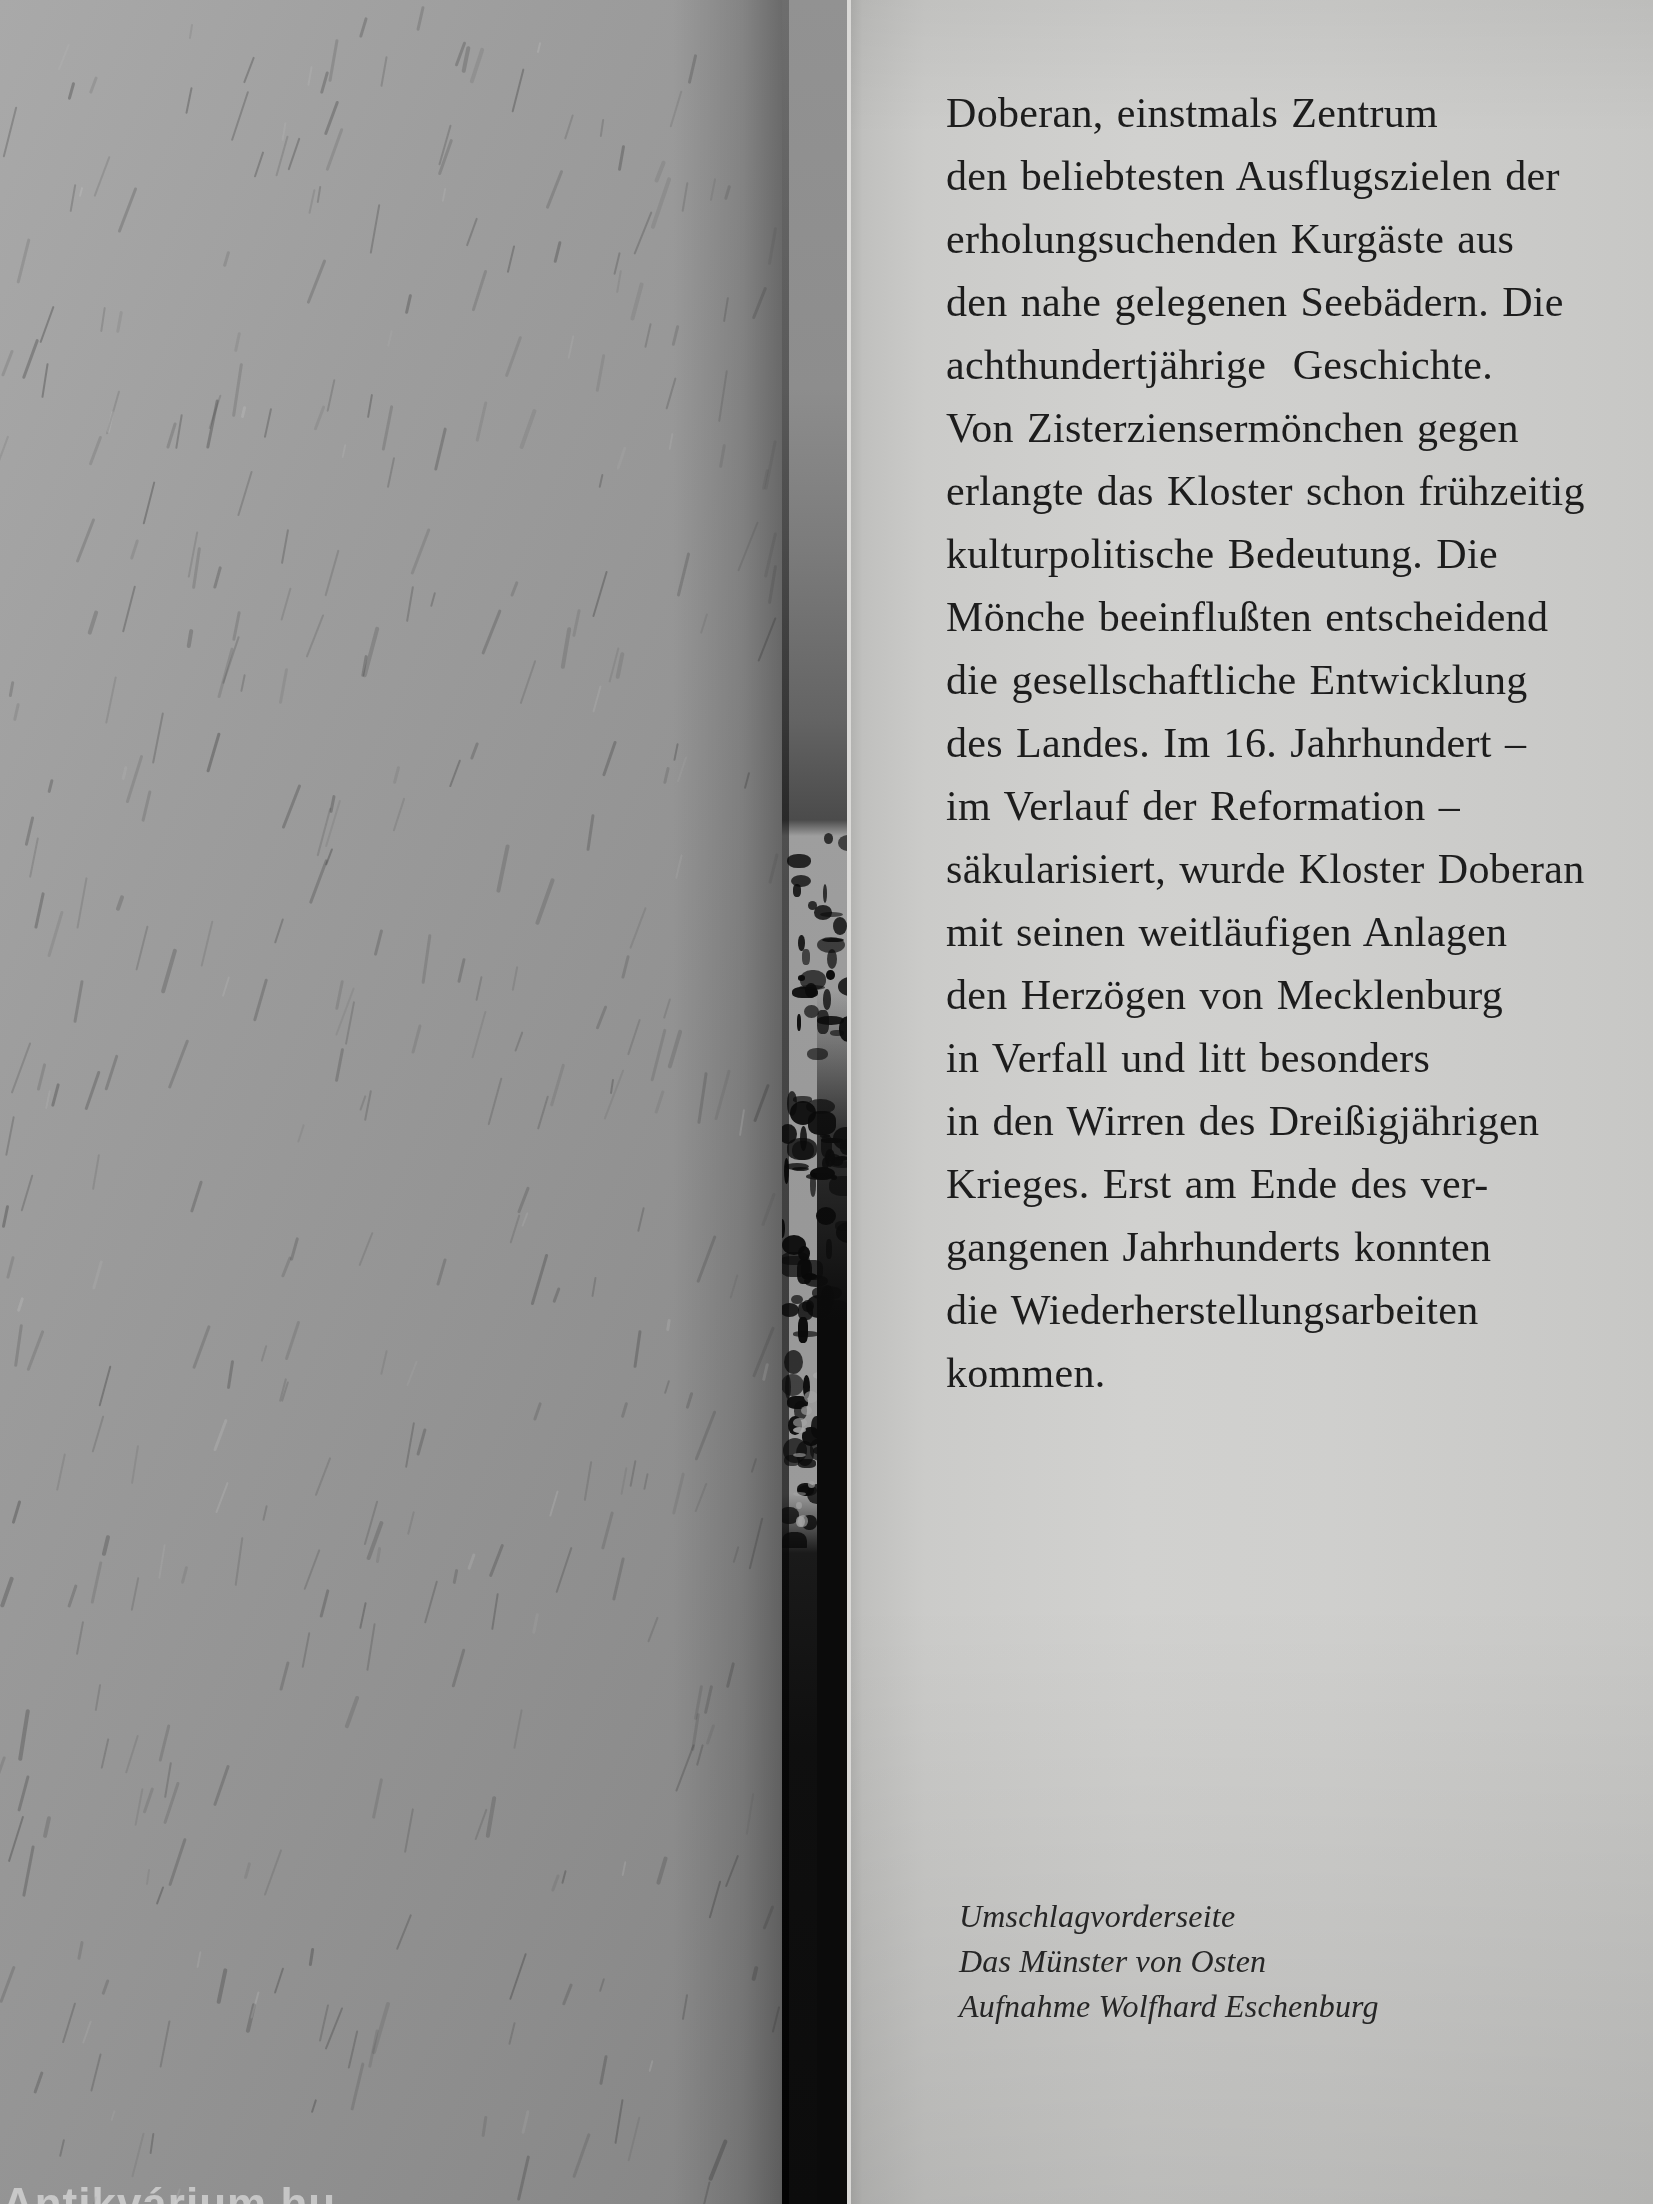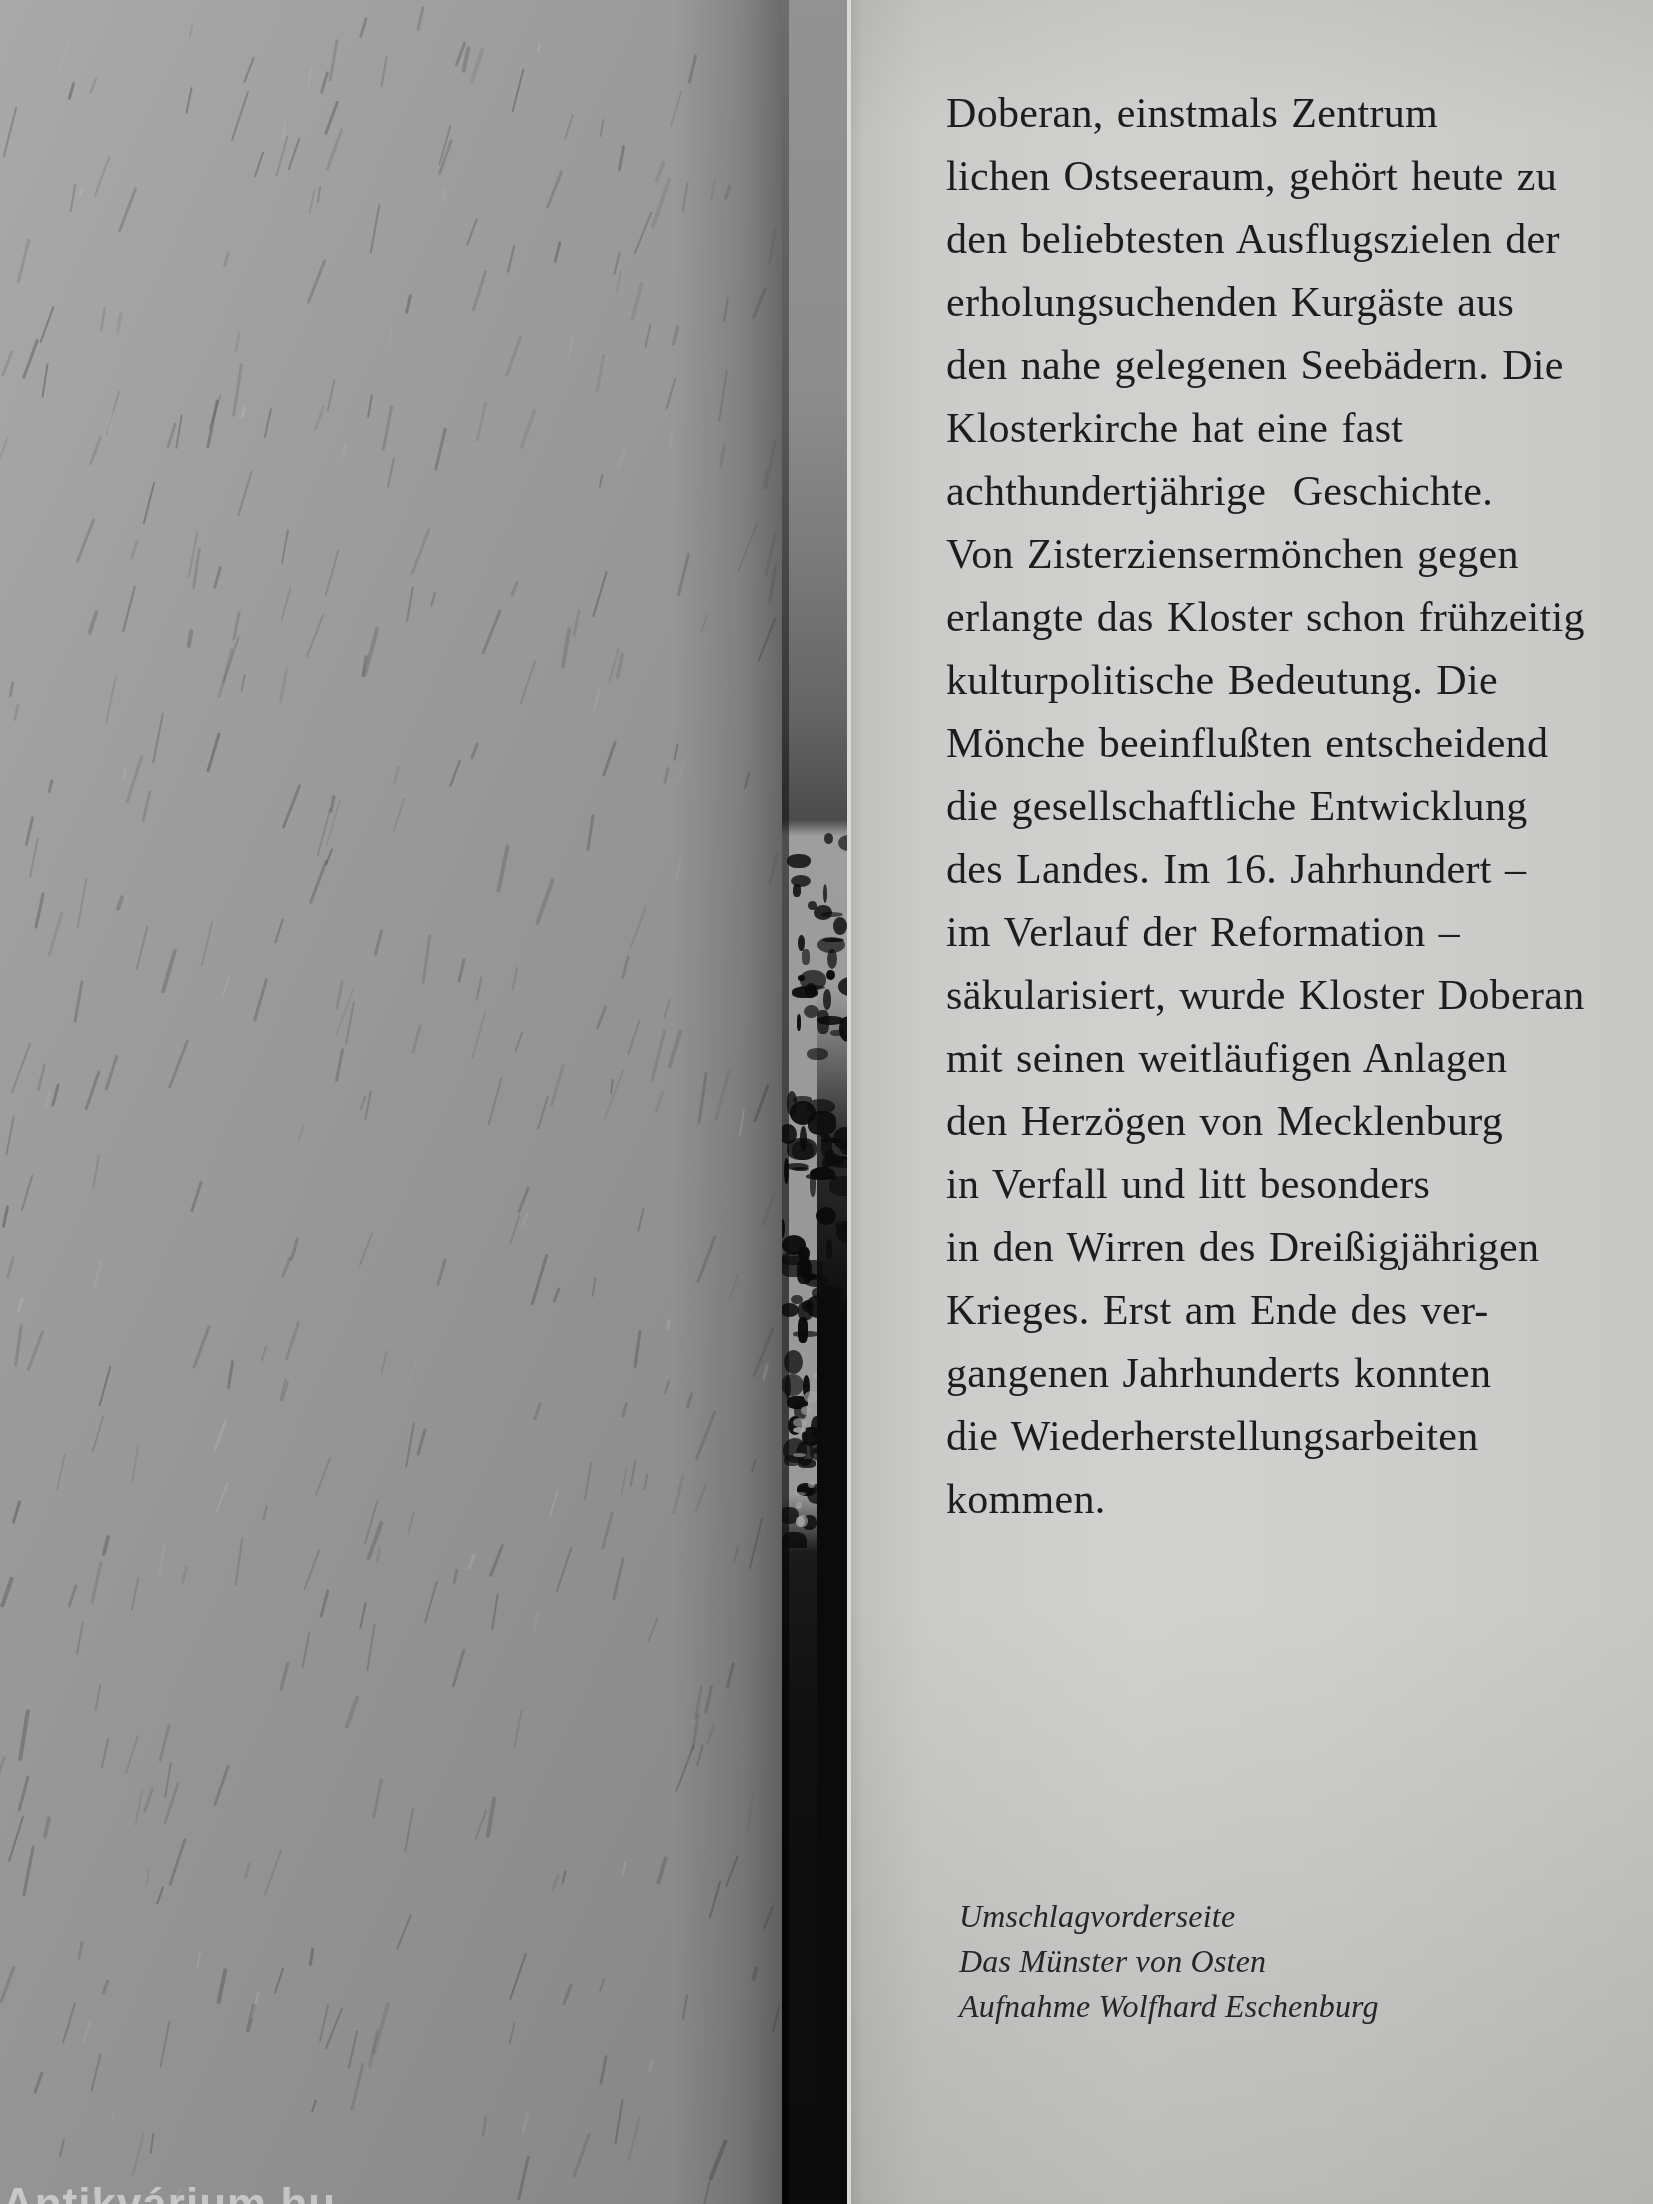--- a/index.html
+++ b/index.html
@@ -617,25 +617,23 @@
         <div class="blob lite" style="left: 16.4px; top: 685px; width: 9.6px; height: 11.5px; border-radius: 50%; opacity: 0.63;"></div>
       </div>
     <div class="spine-right-black"></div>
   </div>
 
   <div class="page">
     <div class="page-edge-highlight"></div>
 
     <div class="text-block">
       <div class="text-line">Doberan, einstmals Zentrum</div>
-      <div class="text-line">lichen Ostseeraum, gehört heute zu</div>
       <div class="text-line">den beliebtesten Ausflugszielen der</div>
       <div class="text-line">erholungsuchenden Kurgäste aus</div>
       <div class="text-line">den nahe gelegenen Seebädern. Die</div>
-      <div class="text-line">Klosterkirche hat eine fast</div>
       <div class="text-line">achthundertjährige  Geschichte.</div>
       <div class="text-line">Von Zisterziensermönchen gegen</div>
       <div class="text-line">erlangte das Kloster schon frühzeitig</div>
       <div class="text-line">kulturpolitische Bedeutung. Die</div>
       <div class="text-line">Mönche beeinflußten entscheidend</div>
       <div class="text-line">die gesellschaftliche Entwicklung</div>
       <div class="text-line">des Landes. Im 16. Jahrhundert –</div>
       <div class="text-line">im Verlauf der Reformation –</div>
       <div class="text-line">säkularisiert, wurde Kloster Doberan</div>
       <div class="text-line">mit seinen weitläufigen Anlagen</div>

